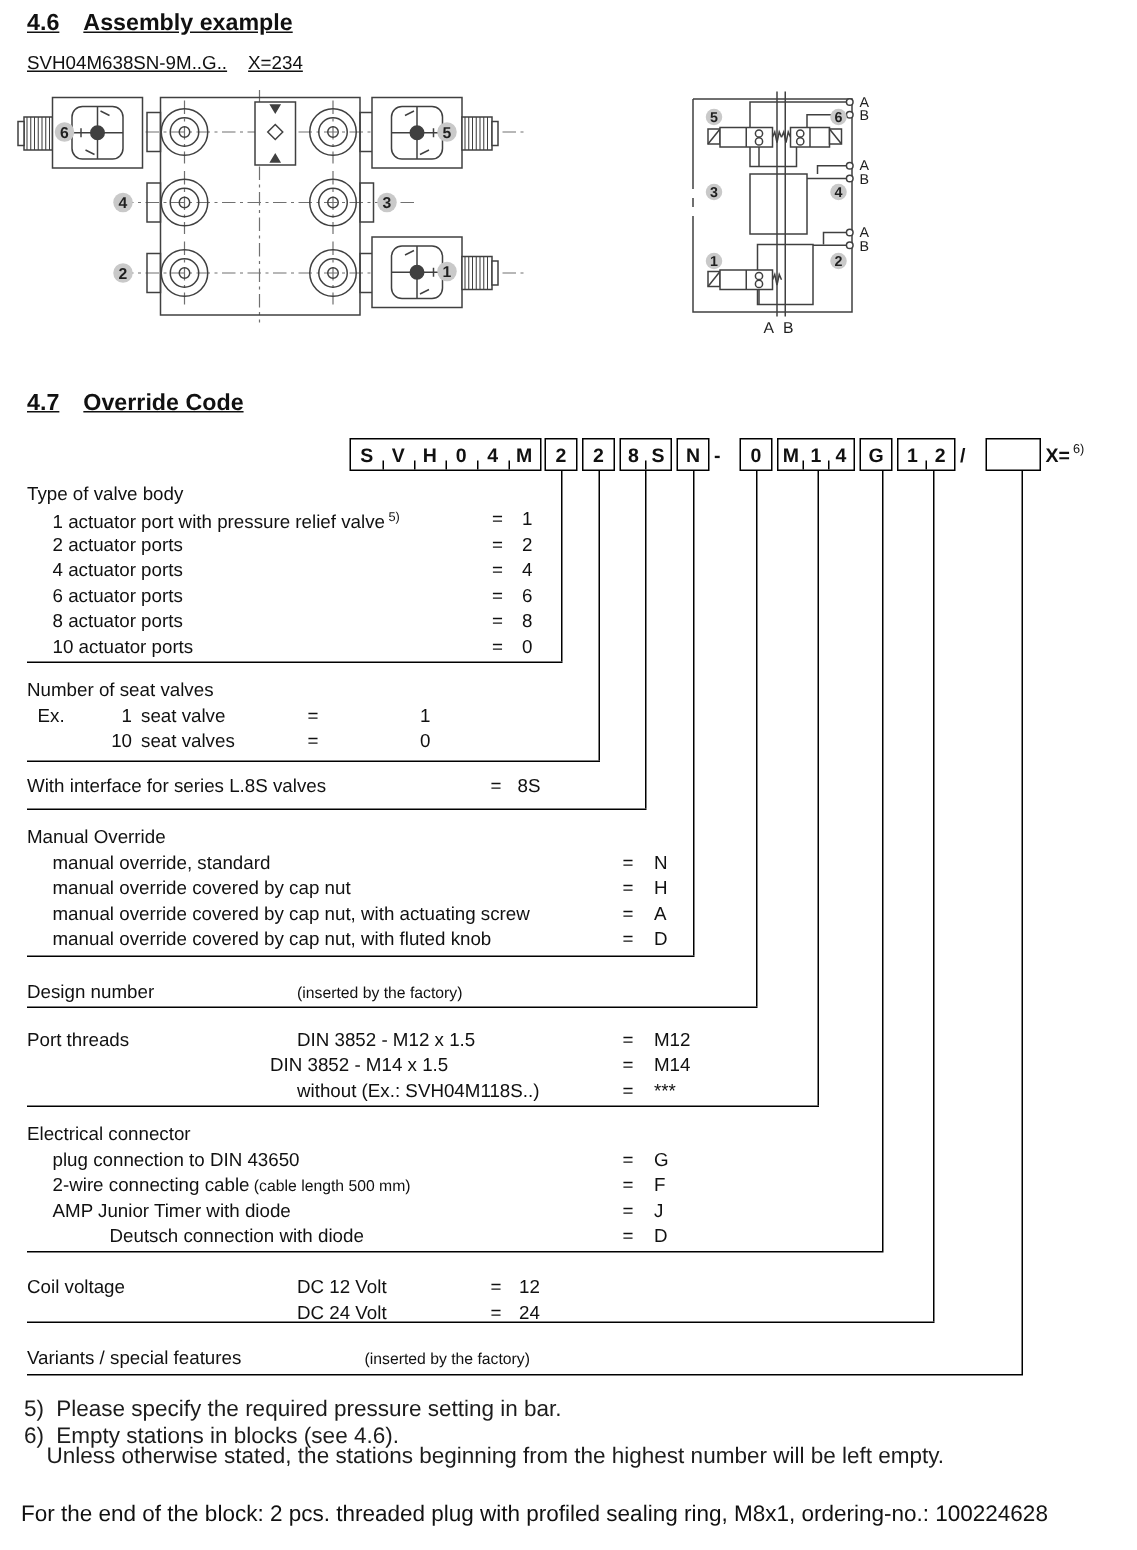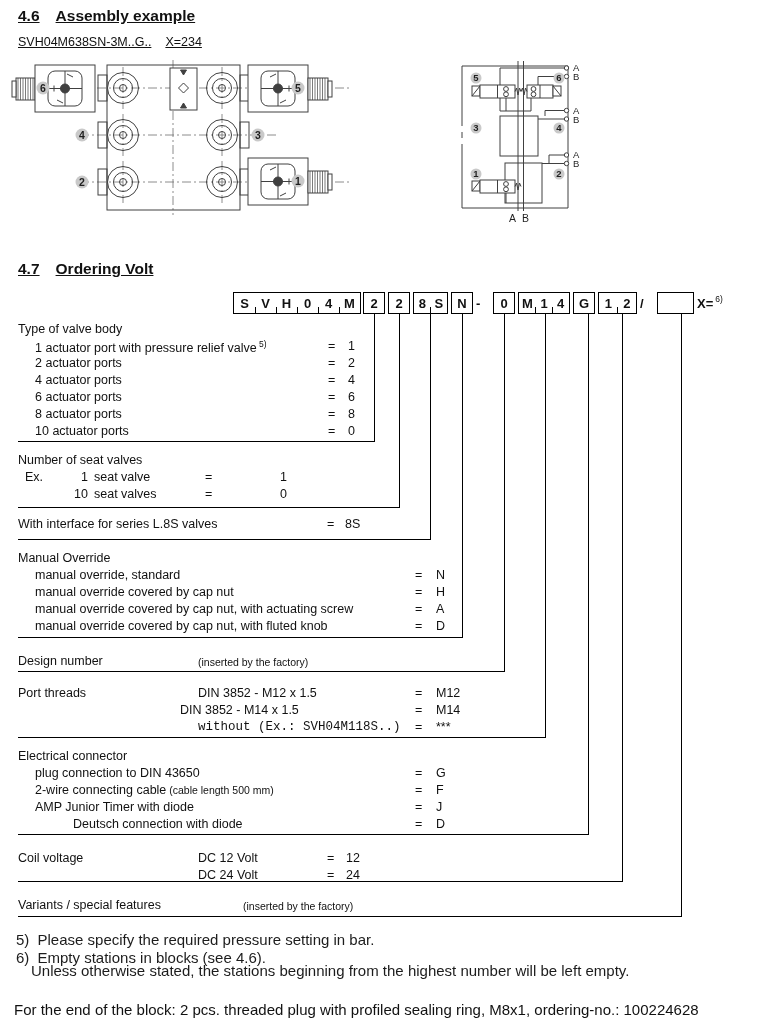--- a/index.html
+++ b/index.html
@@ -32,21 +32,21 @@
   .fn{position:absolute;font-size:15px;white-space:nowrap;color:#1c1c1c;}
   .footer{position:absolute;font-size:15px;white-space:nowrap;color:#111;}
 </style>
 </head>
 <body>
 
 <div class="abs h-main" style="left:18px;top:7px;">
   <span class="num">4.6</span><span>Assembly example</span>
 </div>
 <div class="abs sub" style="left:18px;top:35px;">
-  <span>SVH04M638SN-3M..G..</span><span class="xval">X=234</span>
+  <span>SVH04M638SN-9M..G..</span><span class="xval">X=234</span>
 </div>
 
 <svg style="left:10px;top:57px;" width="345" height="162" viewBox="0 0 345 162">
   <g stroke="#404040" stroke-width="1" fill="none">
 
     <g stroke="#707070" stroke-width="0.8" stroke-dasharray="9 3 2 3">
       <line x1="2" y1="31" x2="340" y2="31"></line>
       <line x1="70" y1="78" x2="268" y2="78"></line>
       <line x1="70" y1="125" x2="340" y2="125"></line>
       <line x1="163" y1="3" x2="163" y2="158"></line>
@@ -262,21 +262,21 @@
     <circle cx="104" cy="70" r="5.5" fill="#c9c9c9"></circle>
       <text x="104" y="73.3">4</text>
     <circle cx="21" cy="116" r="5.5" fill="#c9c9c9"></circle>
       <text x="21" y="119.3">1</text>
     <circle cx="104" cy="116" r="5.5" fill="#c9c9c9"></circle>
       <text x="104" y="119.3">2</text>
   </g>
 </svg>
 
 <div class="abs h-main" style="left:18px;top:260px;">
-  <span class="num">4.7</span><span>Ordering Volt</span>
+  <span class="num">4.7</span><span>Override Code</span>
 </div>
 
 <div id="code-row">
     <div class="cbox" style="left: 233px; width: 128px;">
       <span class="ccell">S</span>
       <span class="ccell">V</span>
       <span class="ccell">H</span>
       <span class="ccell">0</span>
       <span class="ccell">4</span>
       <span class="ccell">M</span>
@@ -373,21 +373,21 @@
       <div class="conn" style="left: 504px; height: 357px;"></div>
     </div>
     <div>
       <div class="txt" style="left: 18px; top: 686px;">Port threads</div>
       <div class="txt" style="left: 198px; top: 686px;">DIN 3852 - M12 x 1.5</div>
       <div class="txt" style="left: 415px; top: 686px;">=</div>
       <div class="txt" style="left: 436px; top: 686px;">M12</div>
       <div class="txt" style="left: 180px; top: 703px;">DIN 3852 - M14 x 1.5</div>
       <div class="txt" style="left: 415px; top: 703px;">=</div>
       <div class="txt" style="left: 436px; top: 703px;">M14</div>
-      <div class="txt" style="left: 198px; top: 720px; font-family: Liberation Mono, monospace;">without (Ex.: SVH04M118S..)</div>
+      <div class="txt" style="left: 198px; top: 720px;">without (Ex.: SVH04M118S..)</div>
       <div class="txt" style="left: 415px; top: 720px;">=</div>
       <div class="txt" style="left: 436px; top: 720px;">***</div>
       <div class="rule" style="top: 737px; width: 528px;"></div>
       <div class="conn" style="left: 545px; height: 423px;"></div>
     </div>
     <div>
       <div class="txt" style="left: 18px; top: 749px;">Electrical connector</div>
       <div class="txt" style="left: 35px; top: 766px;">plug connection to DIN 43650</div>
       <div class="txt" style="left: 415px; top: 766px;">=</div>
       <div class="txt" style="left: 436px; top: 766px;">G</div>

